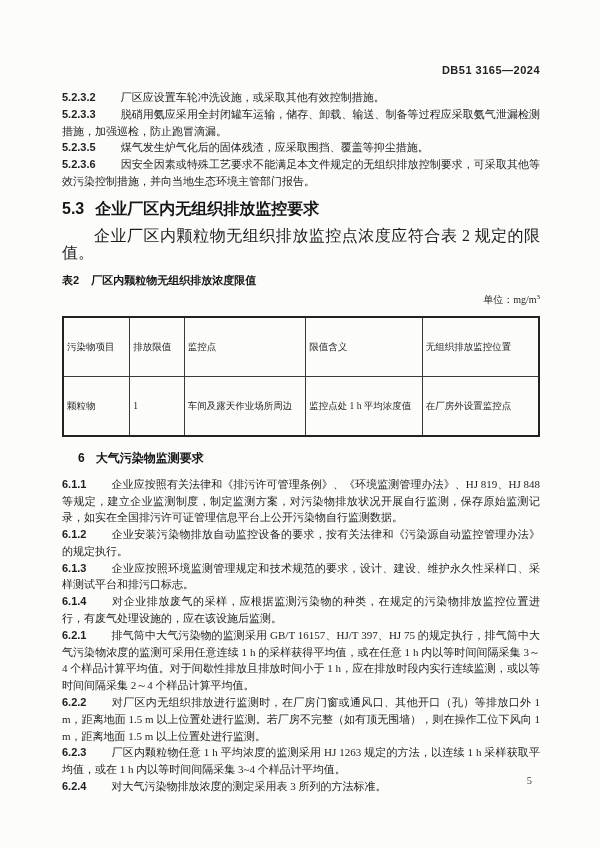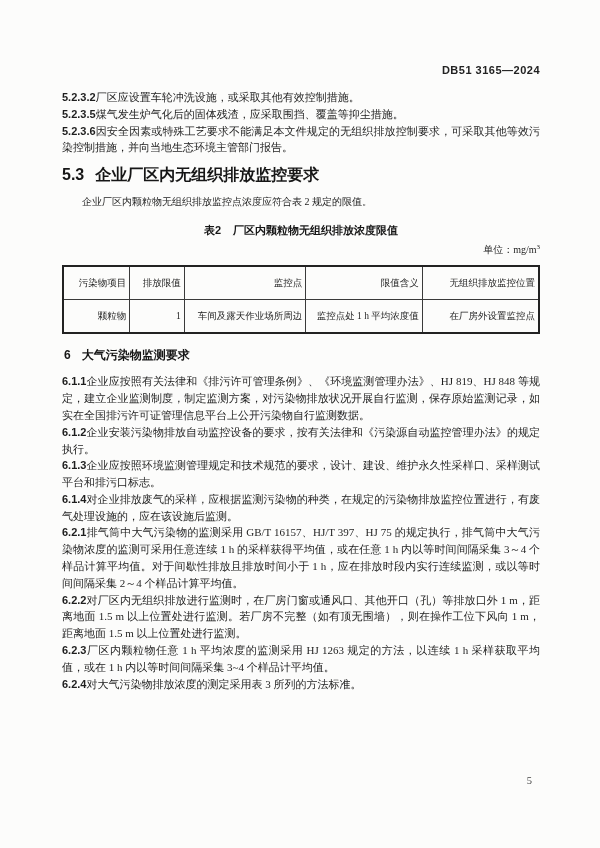--- a/index.html
+++ b/index.html
@@ -34,48 +34,48 @@
   p.clause{
     margin:0;
     font-size:11px;
     line-height:16.8px;
     text-align:justify;
     color:#1e1e1e;
   }
   .cnum{
     font-family:"Liberation Sans","DejaVu Sans",sans-serif;
     font-weight:bold;
-    margin-right:0;
+    margin-right:25px;
     white-space:nowrap;
   }
   h2.sec{
-    margin:13px 0 9px 2px;
+    margin:13px 0 9px 16px;
     font-family:"Liberation Sans","DejaVu Sans",sans-serif;
     font-size:12px;
     font-weight:bold;
     color:#161616;
   }
   h3.sub{
     margin:9px 0 8px 0;
     font-family:"Liberation Sans","DejaVu Sans",sans-serif;
     font-size:16px;
     font-weight:bold;
     color:#161616;
   }
   h2.sec .hnum, h3.sub .hnum{margin-right:11px;}
   p.indent{
     margin:0;
-    font-size:10px;
+    font-size:16px;
     line-height:16.8px;
     text-indent:2em;
     text-align:justify;
   }
   .tbl-caption{
     margin:12px 0 0 0;
-    text-align:center;
+    text-align:left;
     font-family:"Liberation Sans","DejaVu Sans",sans-serif;
     font-weight:bold;
     font-size:11px;
     color:#161616;
   }
   .tbl-caption .cap-label{margin-right:12px;}
   .unit-line{
     margin:5px 0 8px 0;
     text-align:right;
     font-size:10px;
@@ -84,43 +84,44 @@
   .unit-line sup{font-size:7px;}
   table.limits{
     width:100%;
     border-collapse:collapse;
     border:2px solid #222;
     font-size:9.5px;
     color:#1e1e1e;
   }
   table.limits th, table.limits td{
     border:1px solid #3a3a3a;
-    text-align:right;
+    text-align:left;
     vertical-align:middle;
-    padding:10px 3px;
+    padding:23px 3px;
     font-weight:normal;
     line-height:12px;
   }
   .page-number{
     position:absolute;
     top:775px;right:68px;
     font-size:10.5px;
     color:#444;
   }
 </style>
 </head>
 <body>
 
 <div class="page">
 
   <div class="running-head">DB51 3165—2024</div>
 
   <div class="content">
 
     <p class="clause"><b class="cnum">5.2.3.2</b><span>厂区应设置车轮冲洗设施，或采取其他有效控制措施。</span></p>
+    <p class="clause"><b class="cnum">5.2.3.3</b><span>脱硝用氨应采用全封闭罐车运输，储存、卸载、输送、制备等过程应采取氨气泄漏检测措施，加强巡检，防止跑冒滴漏。</span></p>
     <p class="clause"><b class="cnum">5.2.3.5</b><span>煤气发生炉气化后的固体残渣，应采取围挡、覆盖等抑尘措施。</span></p>
     <p class="clause"><b class="cnum">5.2.3.6</b><span>因安全因素或特殊工艺要求不能满足本文件规定的无组织排放控制要求，可采取其他等效污染控制措施，并向当地生态环境主管部门报告。</span></p>
 
     <h3 class="sub"><span class="hnum">5.3</span><span>企业厂区内无组织排放监控要求</span></h3>
 
     <p class="indent">企业厂区内颗粒物无组织排放监控点浓度应符合表 2 规定的限值。</p>
 
     <p class="tbl-caption"><span class="cap-label">表2</span><span>厂区内颗粒物无组织排放浓度限值</span></p>
 
     <div class="unit-line"><span>单位：mg/m</span><sup>3</sup></div>

